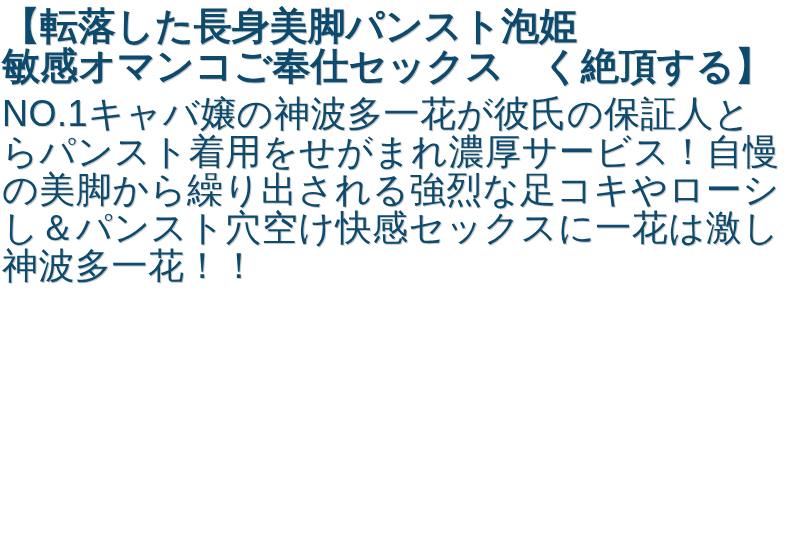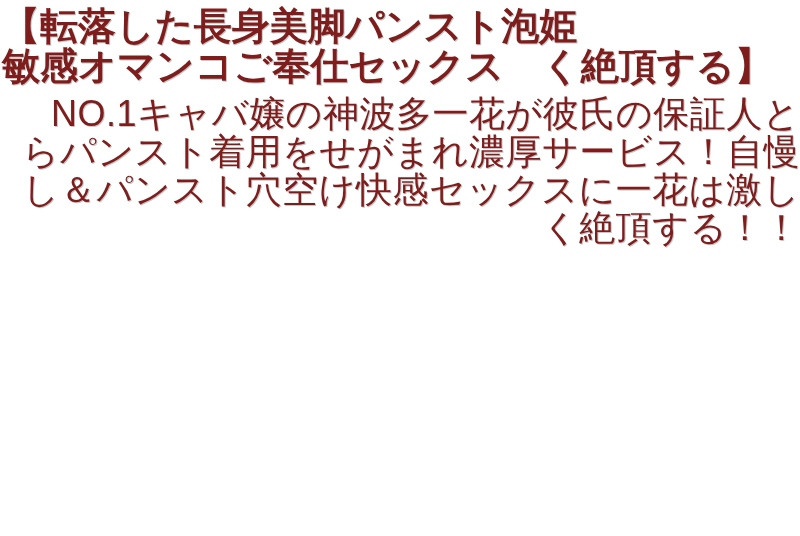--- a/index.html
+++ b/index.html
@@ -7,39 +7,38 @@
     padding: 0;
     background: #ffffff;
   }
   .page {
     position: relative;
     width: 800px;
     height: 536px;
     background: #ffffff;
     overflow: hidden;
     font-family: "Liberation Sans", "DejaVu Sans", sans-serif;
-    color: #7f1d1d;
+    color: #0c4a6e;
   }
   .text-block {
     position: absolute;
     left: 2px;
     top: 6px;
     right: 0;
   }
   .title-line {
     font-size: 38px;
     line-height: 40px;
     font-weight: bold;
     white-space: nowrap;
     letter-spacing: 0px;
     text-shadow: 1px 1px 0 rgba(130,130,130,0.45);
   }
   .body-block {
     margin-top: 9px;
-    text-align: right;
   }
   .body-line {
     font-size: 36px;
     line-height: 38px;
     font-weight: 500;
     white-space: nowrap;
     letter-spacing: 0.5px;
     text-shadow: 1px 1px 0 rgba(130,130,130,0.45);
   }
 </style>
@@ -50,18 +49,19 @@
   <div class="text-block">
 
     <div class="title-block">
       <div class="title-line">【転落した長身美脚パンスト泡姫</div>
       <div class="title-line">敏感オマンコご奉仕セックス　く絶頂する】</div>
     </div>
 
     <div class="body-block">
       <div class="body-line">NO.1キャバ嬢の神波多一花が彼氏の保証人と</div>
       <div class="body-line">らパンスト着用をせがまれ濃厚サービス！自慢</div>
+      <div class="body-line">の美脚から繰り出される強烈な足コキやローシ</div>
       <div class="body-line">し＆パンスト穴空け快感セックスに一花は激し</div>
-      <div class="body-line">く絶頂する！！</div>
+      <div class="body-line">神波多一花！！</div>
     </div>
 
   </div>
 </div>
 
 </body></html>

